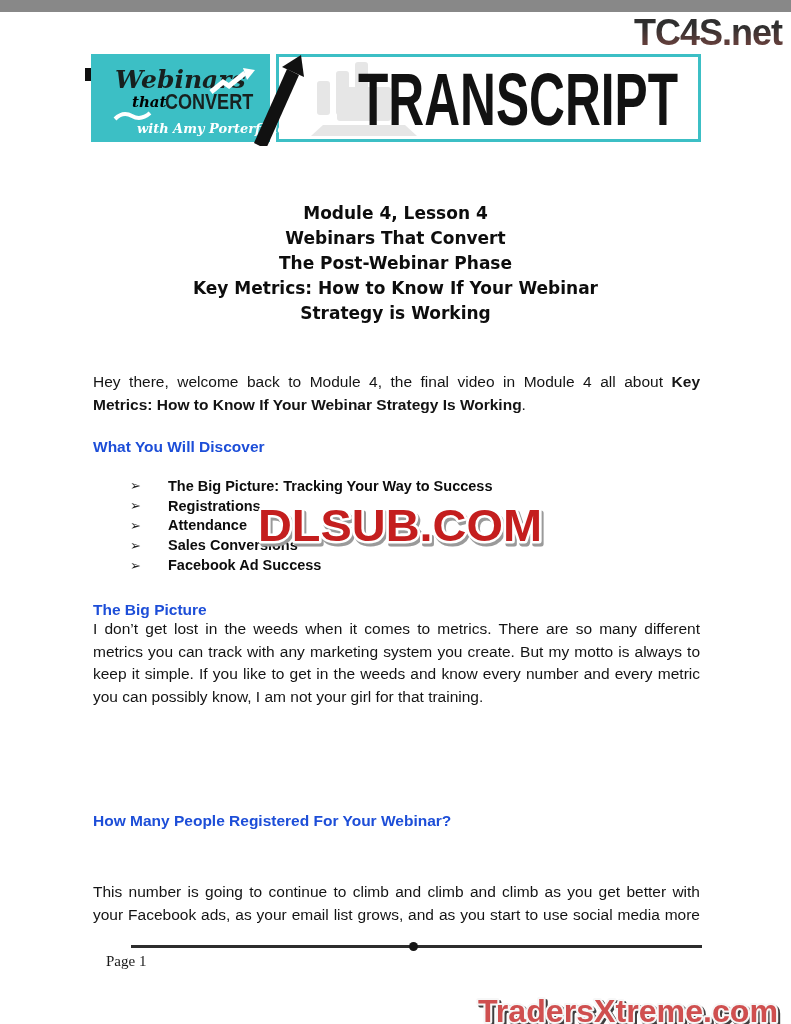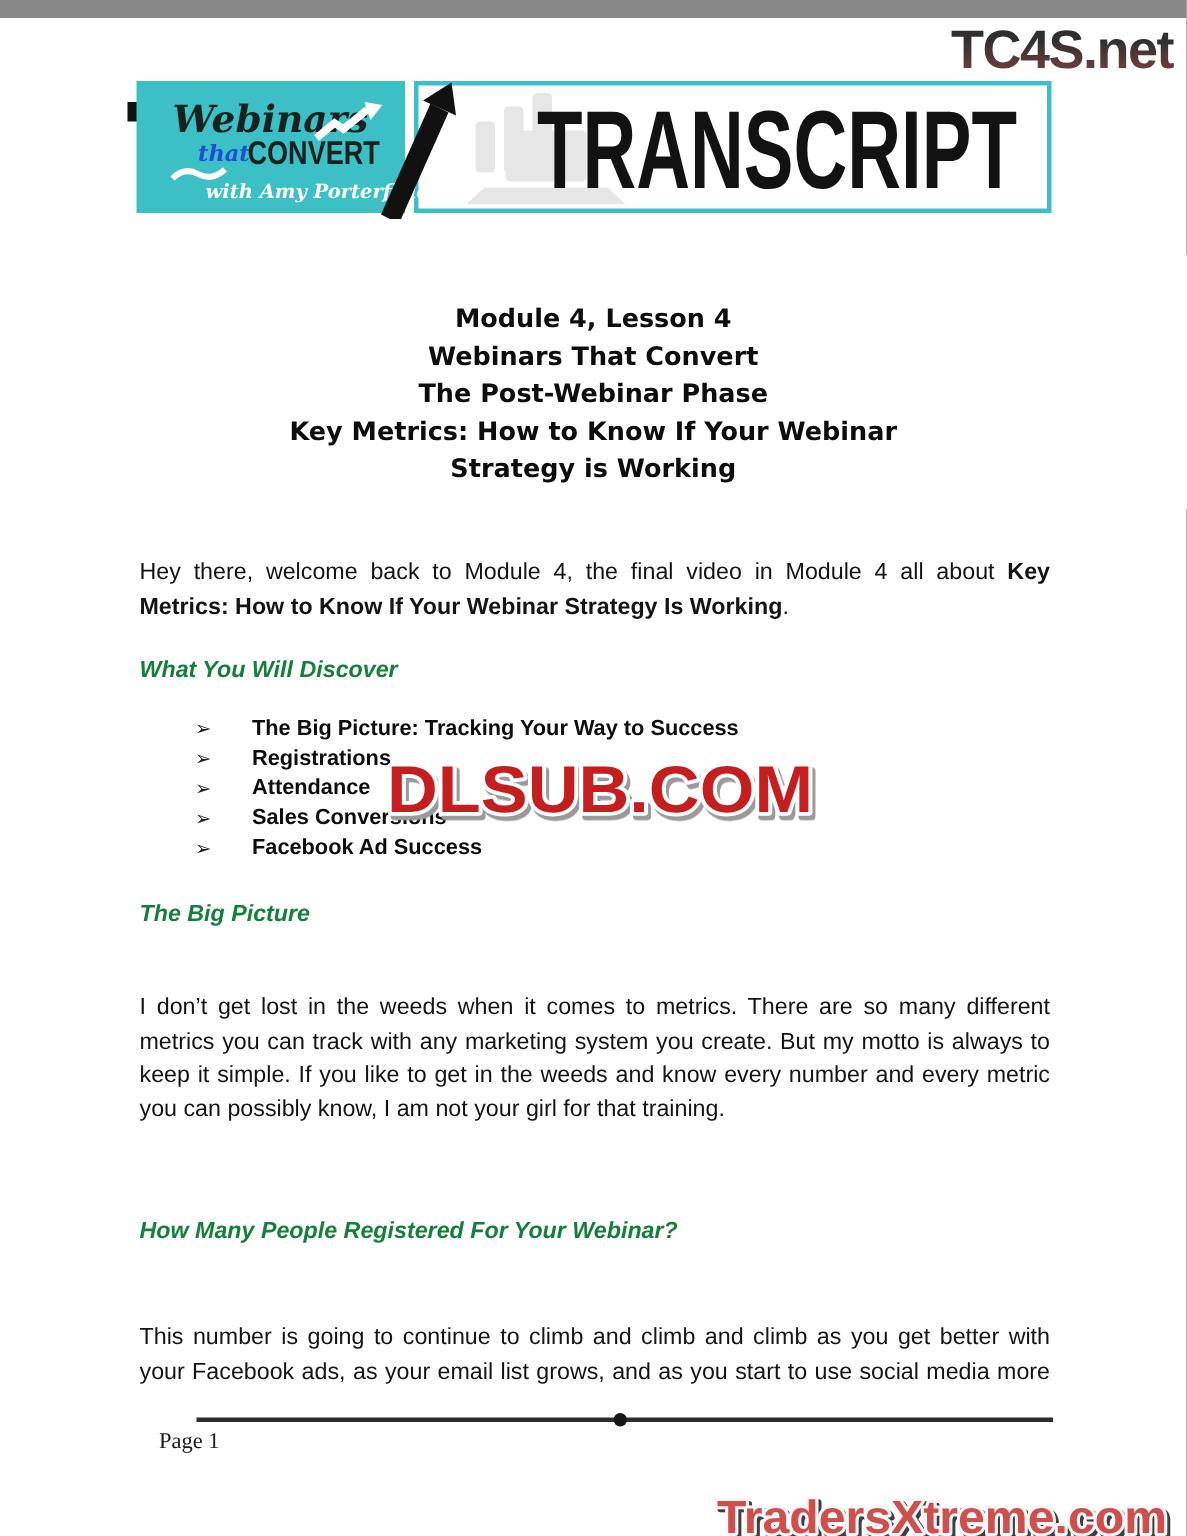--- a/index.html
+++ b/index.html
@@ -17,21 +17,21 @@
   
   .banner { left:85px; top:42px; width:616px; height:88px; }
   .banner-sliver { left:0; top:14px; width:7px; height:13px; background:#101010; }
   .banner-teal { left:6px; top:0; width:179px; height:88px; background:#3cbfc5; }
   .banner-panel { left:191px; top:0; width:425px; height:88px; background:#ffffff;
                   border:3px solid #3cbfc5; }
   .logo-webinars { left:30px; top:11px; font-family:"DejaVu Serif", serif;
                    font-style:italic; font-weight:bold; font-size:25px; color:#17211f;
                    letter-spacing:0px; z-index:2; }
   .logo-that { left:47px; top:39px; font-family:"DejaVu Serif", serif; font-style:italic;
-               font-weight:bold; font-size:15px; color:#1d4ed8; z-index:2; }
+               font-weight:bold; font-size:15px; color:#000000; z-index:2; }
   .logo-convert { left:80px; top:35px; font-family:"Liberation Sans", sans-serif;
                   font-weight:700; font-size:22px; letter-spacing:0px; color:#17211f;
                   transform:scaleX(0.82); transform-origin:left top; z-index:2; }
   .logo-tagline { left:52px; top:67px; font-family:"DejaVu Serif", serif; font-style:italic;
                   font-weight:bold; font-size:13px; color:#ffffff; z-index:2; }
   .logo-arrow { left:124px; top:14px; z-index:2; }
   .logo-tilde { left:28px; top:55px; z-index:2; }
   .laptop-icon { left:218px; top:5px; z-index:1; }
   .transcript-svg { left:263px; top:5px; z-index:2; }
   .black-arrow { left:163px; top:0px; z-index:3; }
@@ -41,27 +41,27 @@
 
   
   .title-block { left:0; top:189px; width:791px; text-align:center;
                  font-family:"DejaVu Sans", sans-serif; font-weight:bold;
                  font-size:17px; line-height:25px; color:#0d0d0d; }
   .title-block span { display:block; }
 
   .para { left:93px; width:607px; font-size:15.5px; line-height:22.5px;
           text-align:justify; color:#141414; }
   .p-intro { top:359px; }
-  .p1 { top:649px; }
+  .p1 { top:606px; }
   .p2 { top:739px; }
   .p3 { top:869px; text-align-last:justify; }
   .bold { font-weight:bold; }
 
-  .heading { left:93px; font-size:15.5px; font-weight:bold; color:#15803d;
-             font-family:"Liberation Sans", sans-serif;font-style:italic; }
+  .heading { left:93px; font-size:15.5px; font-weight:bold; color:#1d4ed8;
+             font-family:"Liberation Sans", sans-serif; }
   .h-discover { top:426px; }
   .h-big { top:589px; }
   .h-reg { top:800px; }
 
   .bullets { left:130px; top:464px; width:480px; list-style:none; }
   .bullets li { display:flex; height:19.8px; align-items:center;
                 font-size:14.5px; font-weight:bold; color:#0d0d0d; }
   .bullet-glyph { width:38px; font-size:13px; font-weight:normal; color:#222; }
 
   .dlsub { left:250px; top:486px; z-index:8; }

